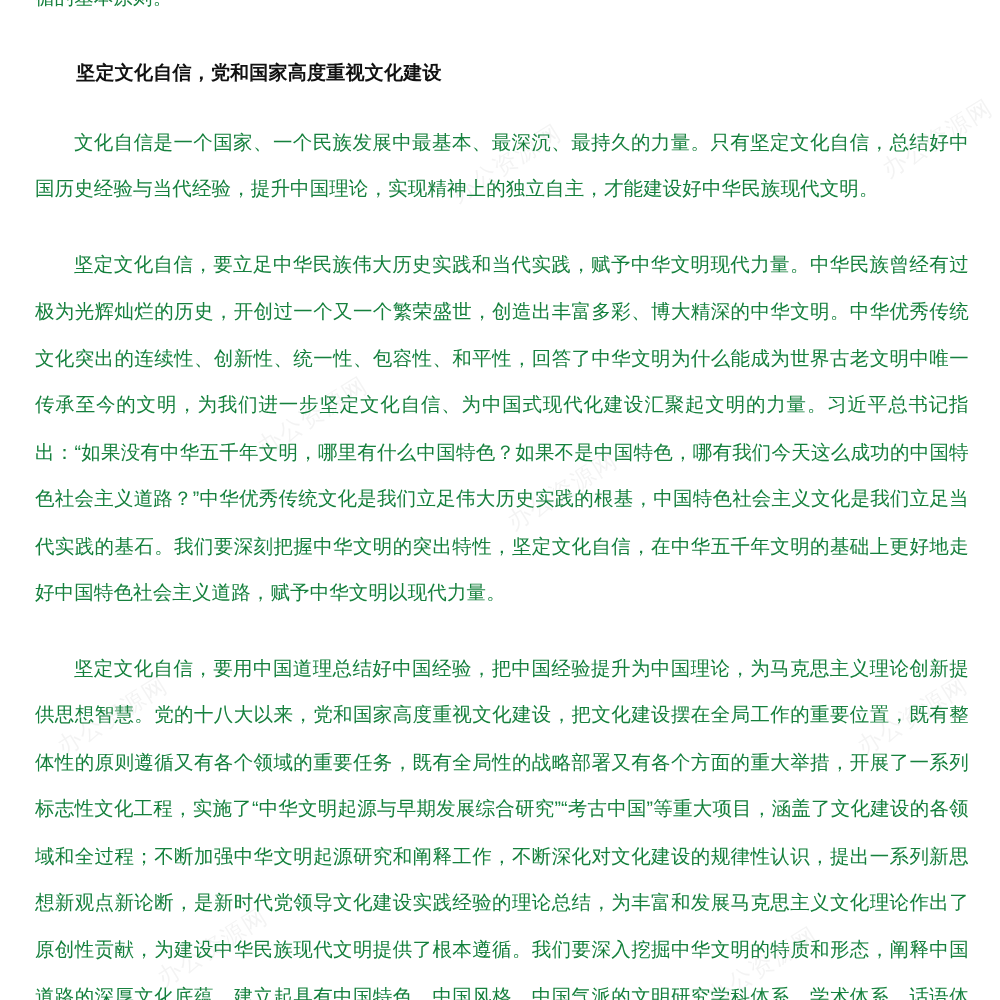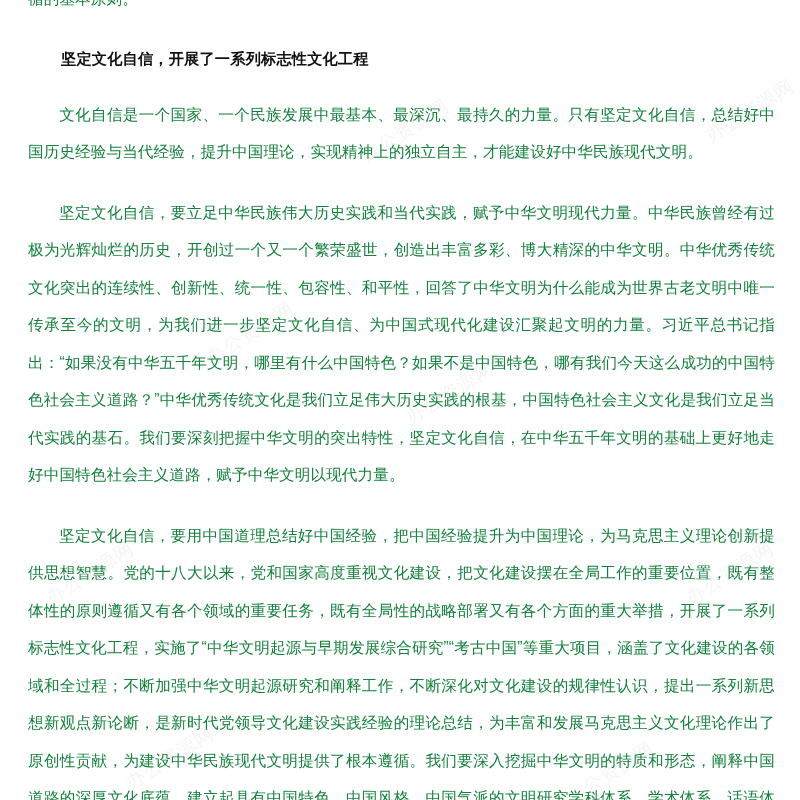--- a/index.html
+++ b/index.html
@@ -85,21 +85,21 @@
     <span class="wm" style="left:560px; top:760px;">办公资源网</span>
     <span class="wm" style="left:120px; top:745px;">办公资源网</span>
   </div>
 
   <div id="doc">
 
     <p class="para clip-top">循的基本原则。</p>
 
     <div class="gap-before-heading"></div>
 
-    <h2 class="heading">坚定文化自信，开展了一系列标志性文化工程</h2>
+    <h2 class="heading">坚定文化自信，党和国家高度重视文化建设</h2>
 
     <div class="gap-after-heading"></div>
 
     <p class="para">文化自信是一个国家、一个民族发展中最基本、最深沉、最持久的力量。只有坚定文化自信，总结好中国历史经验与当代经验，提升中国理论，实现精神上的独立自主，才能建设好中华民族现代文明。</p>
 
     <div class="gap-para"></div>
 
     <p class="para">坚定文化自信，要立足中华民族伟大历史实践和当代实践，赋予中华文明现代力量。中华民族曾经有过极为光辉灿烂的历史，开创过一个又一个繁荣盛世，创造出丰富多彩、博大精深的中华文明。中华优秀传统文化突出的连续性、创新性、统一性、包容性、和平性，回答了中华文明为什么能成为世界古老文明中唯一传承至今的文明，为我们进一步坚定文化自信、为中国式现代化建设汇聚起文明的力量。习近平总书记指出：“如果没有中华五千年文明，哪里有什么中国特色？如果不是中国特色，哪有我们今天这么成功的中国特色社会主义道路？”中华优秀传统文化是我们立足伟大历史实践的根基，中国特色社会主义文化是我们立足当代实践的基石。我们要深刻把握中华文明的突出特性，坚定文化自信，在中华五千年文明的基础上更好地走好中国特色社会主义道路，赋予中华文明以现代力量。</p>
 
     <div class="gap-para"></div>

